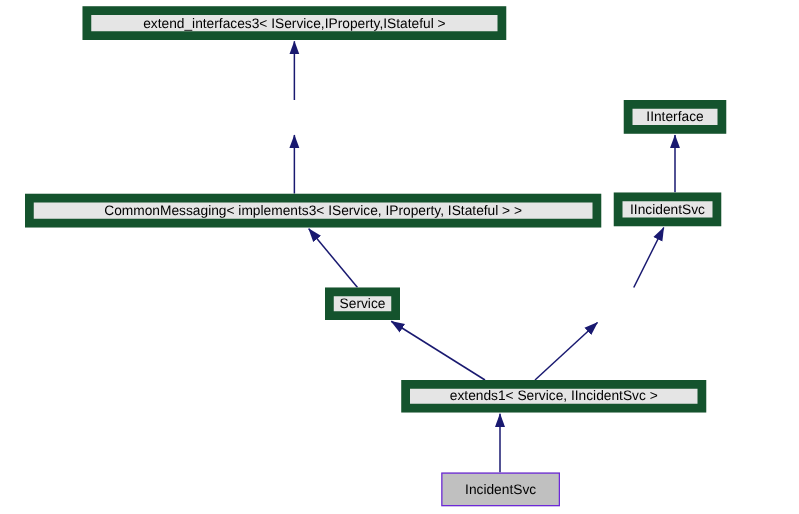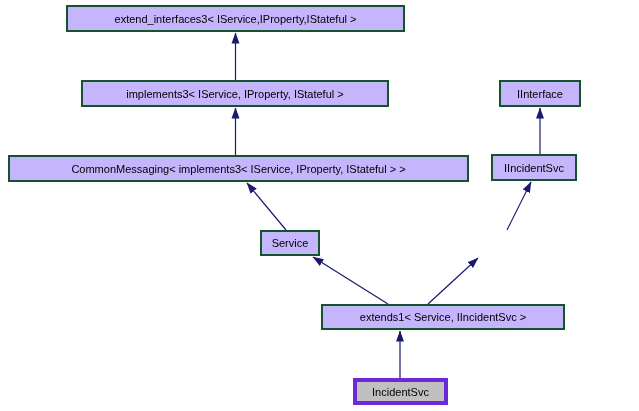--- a/index.html
+++ b/index.html
@@ -10,36 +10,36 @@
     font-family:"Liberation Sans","DejaVu Sans",sans-serif;
     overflow:hidden;
   }
   .edges{
     position:absolute;left:0;top:0;width:639px;height:411px;
     z-index:1;
   }
   .node{
     position:absolute;
     box-sizing:border-box;
-    border:2px solid #14532d;
-    background:#c4b5fd;
+    border:7px solid #14532d;
+    background:#e5e5e5;
     color:#000000;
     font-size:11px;
     text-align:center;
     white-space:nowrap;
     overflow:hidden;
     display:flex;
     align-items:center;
     justify-content:center;
     z-index:2;
     cursor:pointer;
   }
   .node.highlight{
     background:#c0c0c0;
-    border:4px solid #6d28d9;
+    border:1px solid #6d28d9;
     cursor:default;
   }
 </style>
 </head>
 <body>
 
 <div class="canvas">
 
   <svg class="edges" width="639" height="411" viewBox="0 0 639 411" xmlns="http://www.w3.org/2000/svg">
     <defs>
@@ -60,23 +60,22 @@
 
     <line x1="388" y1="304" x2="313" y2="257" stroke="#191970" stroke-width="1.2" marker-end="url(#arrow)"></line>
 
     <line x1="428" y1="304" x2="478" y2="258" stroke="#191970" stroke-width="1.2" marker-end="url(#arrow)"></line>
 
     <line x1="400" y1="378" x2="400" y2="331" stroke="#191970" stroke-width="1.2" marker-end="url(#arrow)"></line>
   </svg>
 
   <div class="node" style="left:66px;top:5px;width:339px;height:27px;">extend_interfaces3&lt; IService,IProperty,IStateful &gt;</div>
 
-  <div class="node" style="left:81px;top:80px;width:308px;height:27px;">implements3&lt; IService, IProperty, IStateful &gt;</div>
 
-  <div class="node" style="left:8px;top:155px;width:461px;height:27px;">CommonMessaging&lt; implements3&lt; IService, IProperty, IStateful &gt; &gt;</div>
+  <div class="node" style="left:20px;top:155px;width:461px;height:27px;">CommonMessaging&lt; implements3&lt; IService, IProperty, IStateful &gt; &gt;</div>
 
   <div class="node" style="left:499px;top:80px;width:82px;height:27px;">IInterface</div>
 
   <div class="node" style="left:491px;top:154px;width:86px;height:27px;">IIncidentSvc</div>
 
   <div class="node" style="left:260px;top:230px;width:60px;height:26px;">Service</div>
 
 
   <div class="node" style="left:281px;top:304px;width:244px;height:26px;margin-left:40px;">extends1&lt; Service, IIncidentSvc &gt;</div>
 

